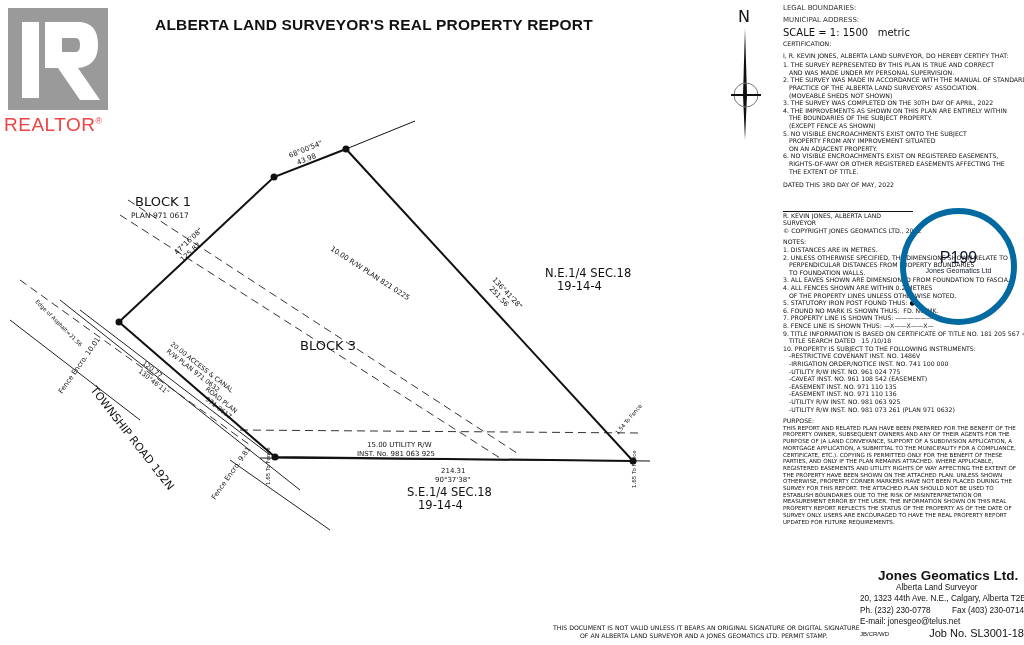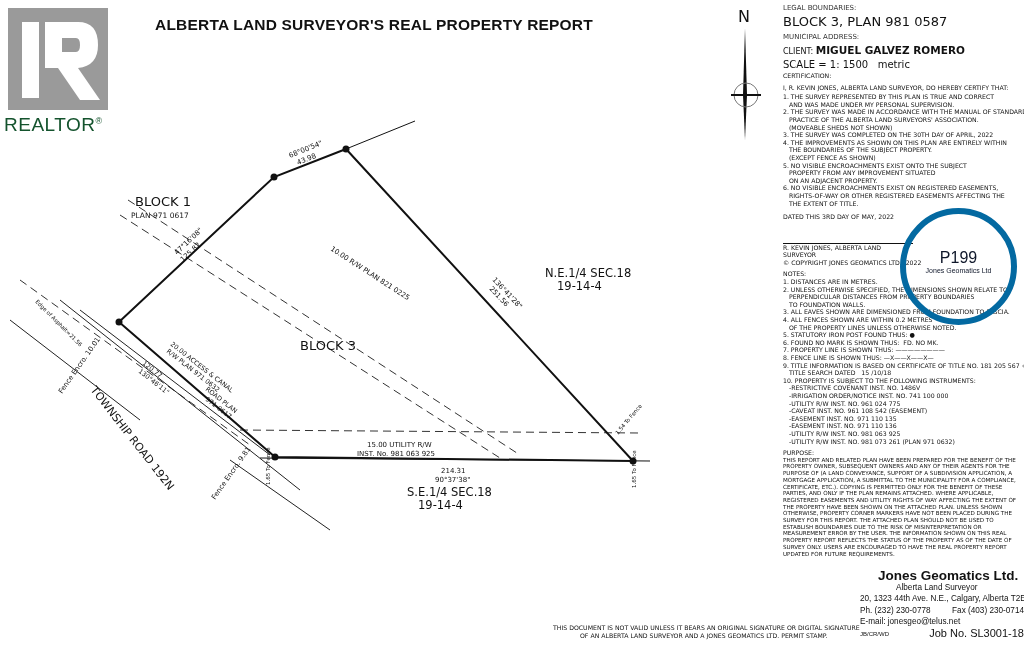--- a/index.html
+++ b/index.html
@@ -1,20 +1,20 @@
 <!DOCTYPE html>
 <html><head>
 <meta charset="utf-8">
 <style>
   html,body{margin:0;padding:0;background:#fff;}
   body{width:1024px;height:645px;position:relative;overflow:hidden;font-family:"Liberation Sans",sans-serif;color:#111;}
   .abs{position:absolute;}
   .title{left:155px;top:16px;font-weight:bold;font-size:15.5px;letter-spacing:0.2px;white-space:nowrap;}
   .realtor{left:8px;top:8px;width:100px;height:102px;background:#9a9a9a;}
-  .realtor-txt{left:4px;top:114px;font-size:19px;color:#14532d;letter-spacing:0.5px;}
+  .realtor-txt{left:4px;top:114px;font-size:19px;color:#ef4444;letter-spacing:0.5px;}
   .realtor-txt sup{font-size:9px;}
   svg.plan{position:absolute;left:0;top:0;}
   .lbl{font-family:"DejaVu Sans",sans-serif;fill:#111;}
   .rp{left:783px;top:0;width:241px;font-family:"DejaVu Sans",sans-serif;color:#111;}
   .small{font-size:6.2px;line-height:7.6px;text-transform:uppercase;}
   .hdr{font-size:7px;color:#333;}
   .big{font-size:13px;}
   .med{font-size:10.5px;font-weight:bold;}
   .list div{white-space:pre;}
   .stamp{left:900px;top:208px;width:105px;height:105px;border:6px solid #0369a1;border-radius:50%;color:#0f172a;text-align:center;font-family:"Liberation Sans",sans-serif;}
@@ -101,23 +101,21 @@
   <text transform="translate(177,255) rotate(-43)" font-size="7" class="lbl">47°16'08"</text>
   <text transform="translate(183,262) rotate(-43)" font-size="7" class="lbl">125.82</text>
   <text transform="translate(290,158) rotate(-22)" font-size="7" class="lbl">68°00'54"</text>
   <text transform="translate(298,165) rotate(-22)" font-size="7" class="lbl">43.98</text>
   <text transform="translate(492,280) rotate(47)" font-size="7" class="lbl">136°41'28"</text>
   <text transform="translate(489,289) rotate(47)" font-size="7" class="lbl">251.56</text>
 </svg>
 
 <div class="abs rp">
   <div class="hdr" style="margin-top:4px;">LEGAL BOUNDARIES:</div>
-  <div class="big" style="margin-top:2px;">BLOCK 3, PLAN 981 0587</div>
   <div class="hdr" style="margin-top:4px;">MUNICIPAL ADDRESS:</div>
-  <div style="margin-top:3px;font-size:8px;"><span>CLIENT:</span> <b style="font-size:10.5px">MIGUEL GALVEZ ROMERO</b></div>
   <div style="margin-top:3px;font-size:10px;white-space:pre;">SCALE = 1: 1500   metric</div>
   <div class="small" style="margin-top:2px;">CERTIFICATION:</div>
   <div class="small" style="margin-top:4px;">I, R. KEVIN JONES, ALBERTA LAND SURVEYOR, DO HEREBY CERTIFY THAT:</div>
   <div class="small list" style="margin-top:2px;">
     <div>1. THE SURVEY REPRESENTED BY THIS PLAN IS TRUE AND CORRECT
    AND WAS MADE UNDER MY PERSONAL SUPERVISION.</div>
       <div>2. THE SURVEY WAS MADE IN ACCORDANCE WITH THE MANUAL OF STANDARD
    PRACTICE OF THE ALBERTA LAND SURVEYORS' ASSOCIATION.
    (MOVEABLE SHEDS NOT SHOWN)</div>
       <div>3. THE SURVEY WAS COMPLETED ON THE 30TH DAY OF APRIL, 2022</div>

